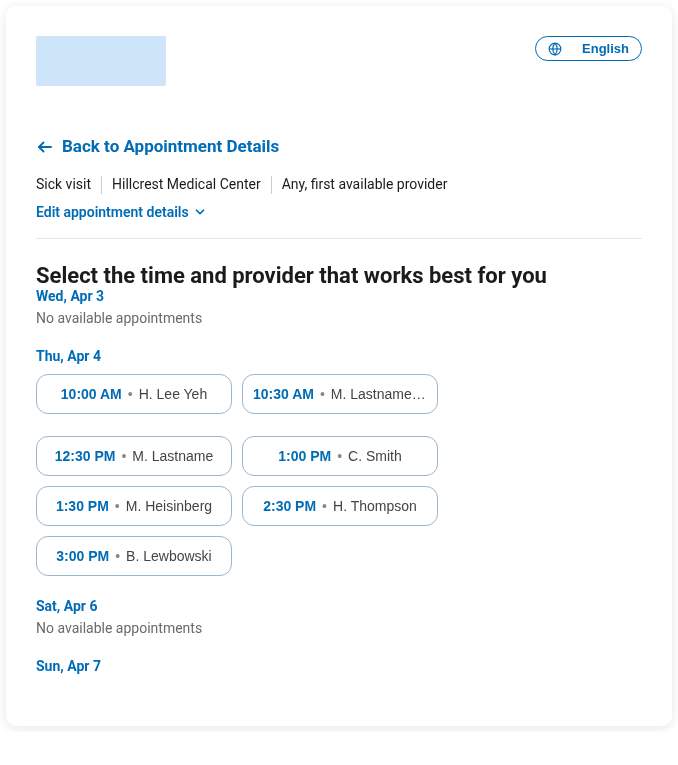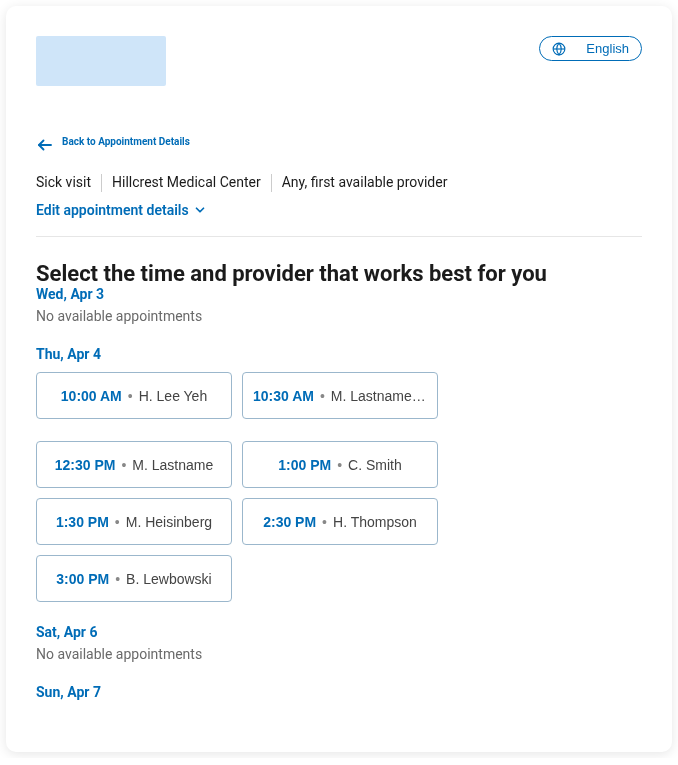--- a/index.html
+++ b/index.html
@@ -35,35 +35,35 @@
     }
     .lang-pill {
       display: inline-flex;
       align-items: center;
       gap: 20px;
       color: #006cb7;
       border: 1.5px solid #006cb7;
       border-radius: 14px;
       padding: 4px 12px;
       font-size: 13px;
-      font-weight: 400;
+      font-weight: 700;
       cursor: pointer;
       background: #fff;
     }
     .lang-pill svg {
       width: 14px;
       height: 14px;
     }
     .back-link {
       display: inline-flex;
-      align-items: flex-start;
+      align-items: flex-end;
       gap: 8px;
       color: #006cb7;
       font-weight: 700;
-      font-size: 10px;
+      font-size: 17px;
       cursor: pointer;
       margin-bottom: 20px;
     }
     .meta-row {
       display: flex;
       align-items: flex-start;
       font-size: 14px;
       color: #1b1b1b;
       margin-bottom: 8px;
     }
@@ -142,23 +142,23 @@
       font-size: 14px;
     }
     .slot-grid {
       display: flex;
       flex-wrap: wrap;
       gap: 10px;
       margin-top: 10px;
     }
     .slot {
       width: 196px;
-      height: 47px;
+      height: 40px;
       border: 1px solid #9bb7cc;
-      border-radius: 4px;
+      border-radius: 12px;
       display: flex;
       align-items: center;
       justify-content: center;
       gap: 6px;
       font-size: 14px;
       cursor: pointer;
       color: #444;
       overflow: hidden;
       white-space: nowrap;
       padding: 9px 10px;

